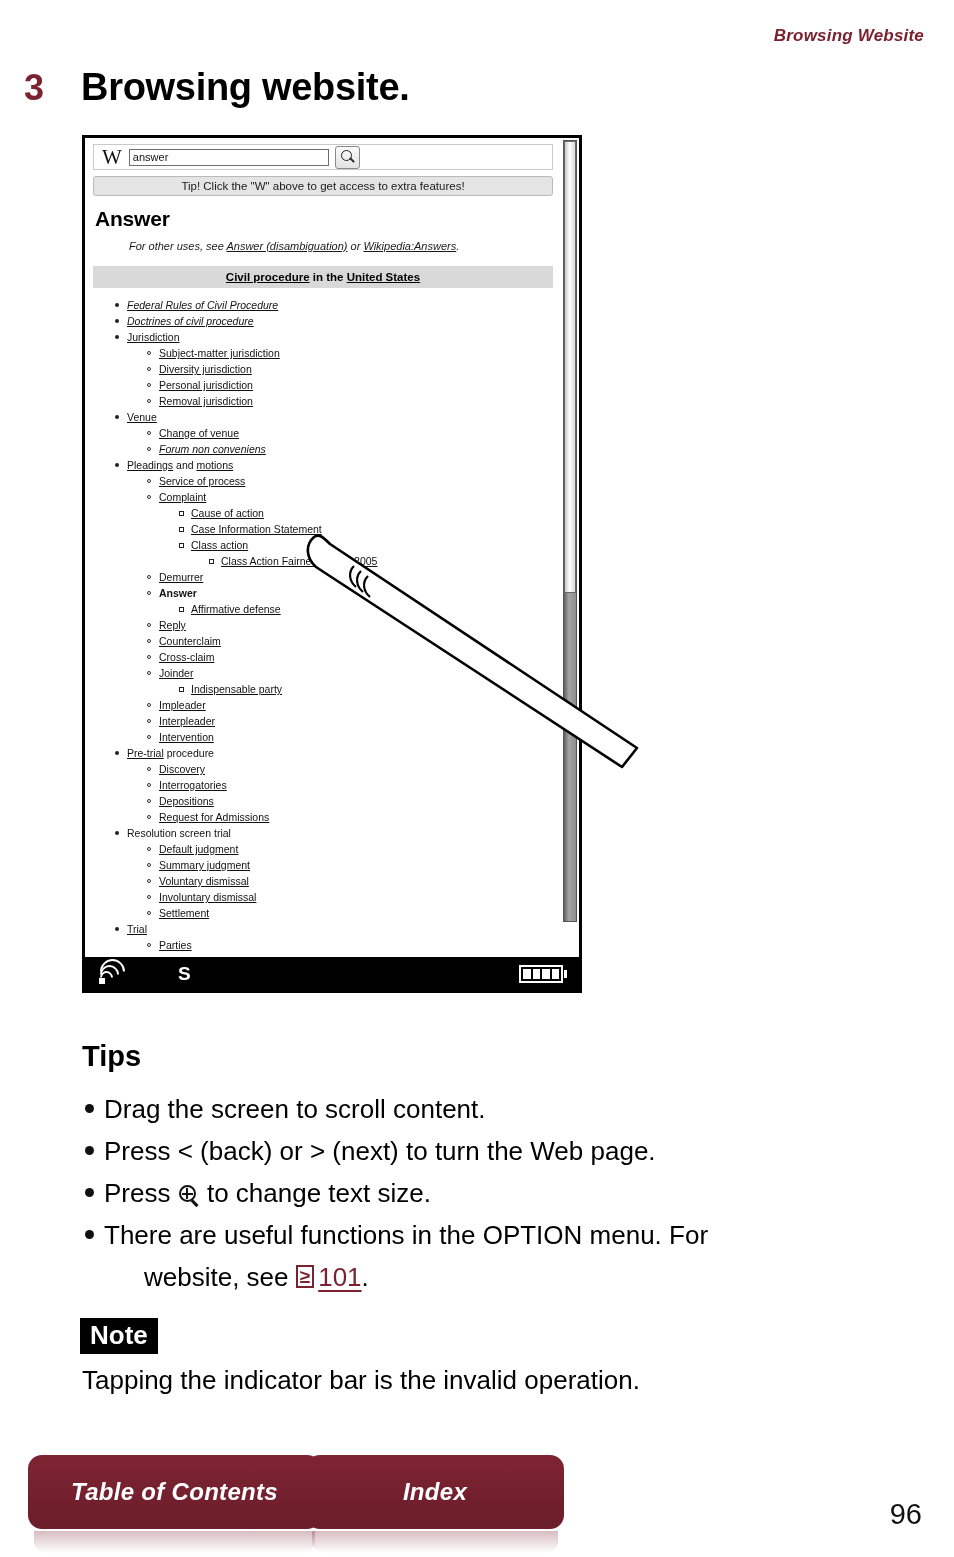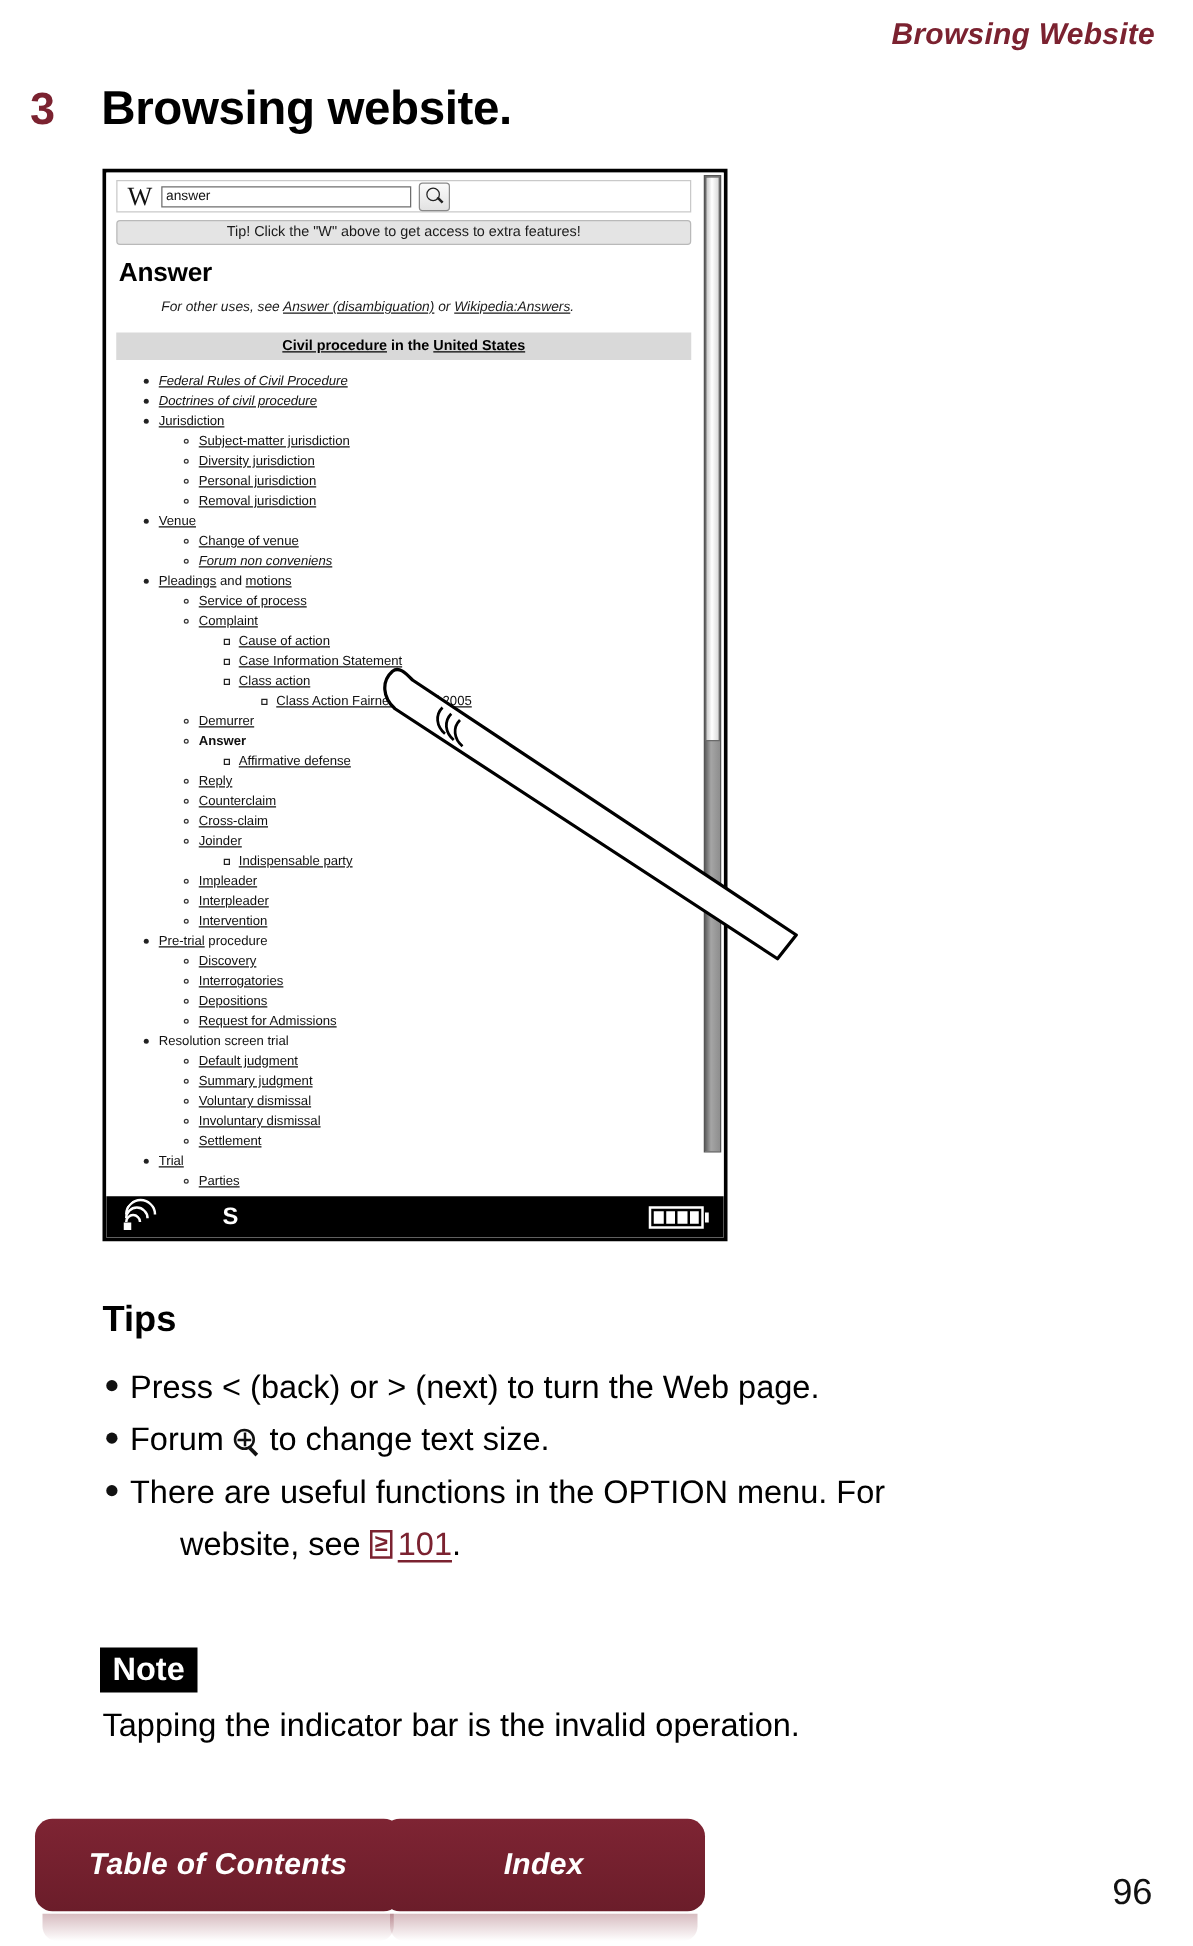--- a/index.html
+++ b/index.html
@@ -12,23 +12,23 @@
     height: 1557px;
     position: relative;
     font-family: "Liberation Sans", sans-serif;
     color: #000000;
     overflow: hidden;
   }
 
   
   .running-header {
     position: absolute;
-    top: 14px;
+    top: 26px;
     right: 30px;
-    font-size: 24px;
+    font-size: 17px;
     font-weight: bold;
     font-style: italic;
     color: #7B2230;
     letter-spacing: 0.2px;
   }
 
   
   .step-row {
     position: absolute;
     top: 66px;
@@ -583,24 +583,27 @@
     <path d="M 62 46 C 56 52 57 61 64 67"></path>
     <path d="M 69 51 C 63 57 64 66 71 72"></path>
     <path d="M 76 56 C 70 62 71 71 78 77"></path>
   </g>
 </svg>
 
 <div class="tips-heading">Tips</div>
 
 <div class="tips-list">
   <div class="tip-item">
+    <span>Drag the screen to scroll content.</span>
+  </div>
+  <div class="tip-item">
     <span>Press &lt; (back) or &gt; (next) to turn the Web page.</span>
   </div>
   <div class="tip-item">
-    <span>Forum </span><span class="mag-glyph"><span class="ring"></span><span class="plus-h"></span><span class="plus-v"></span><span class="handle"></span></span><span> to change text size.</span>
+    <span>Press </span><span class="mag-glyph"><span class="ring"></span><span class="plus-h"></span><span class="plus-v"></span><span class="handle"></span></span><span> to change text size.</span>
   </div>
   <div class="tip-item">
     <span>There are useful functions in the OPTION menu. For</span>
     <div class="tip-cont">
       <span>website, see </span><span class="ref-box">≥</span><span class="ref-num">101</span><span>.</span>
     </div>
   </div>
 </div>
 
 <div class="note-tag">Note</div>

